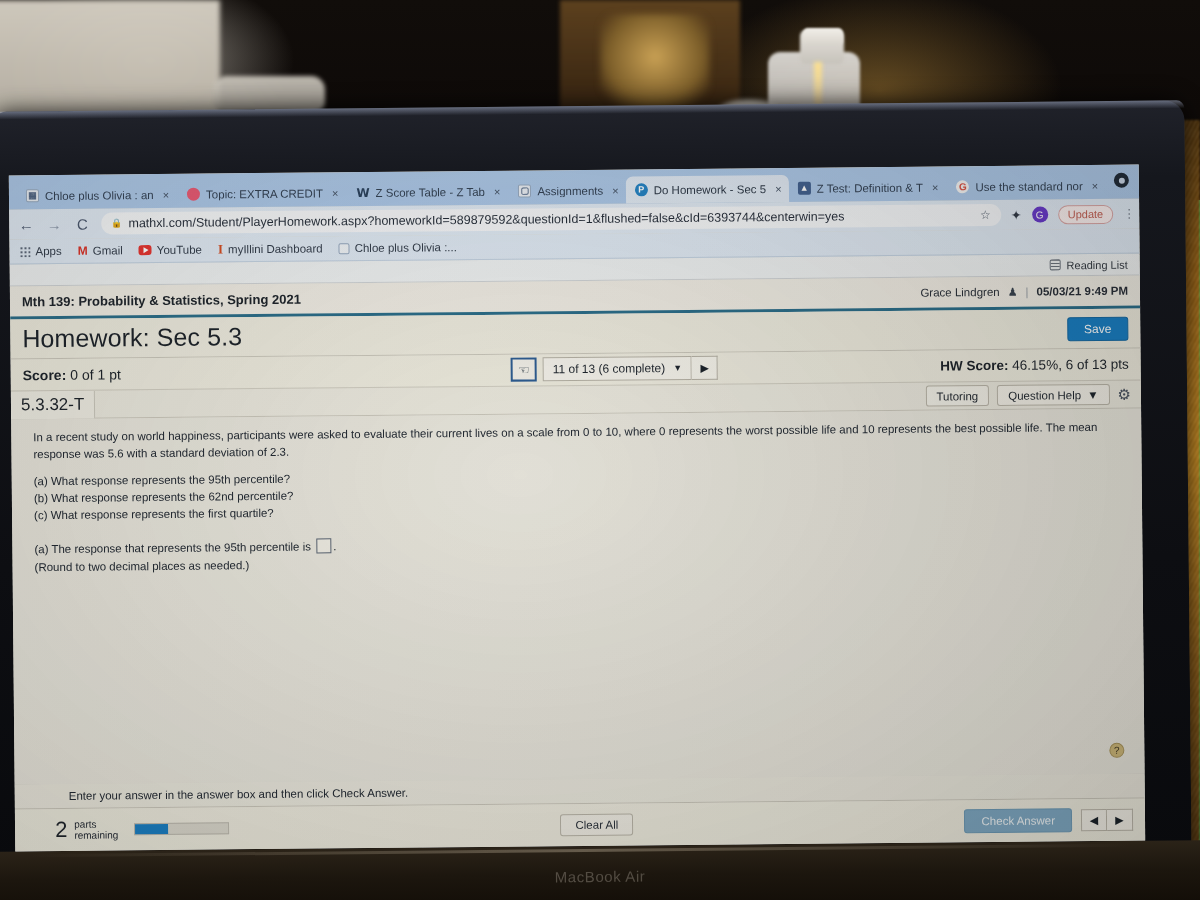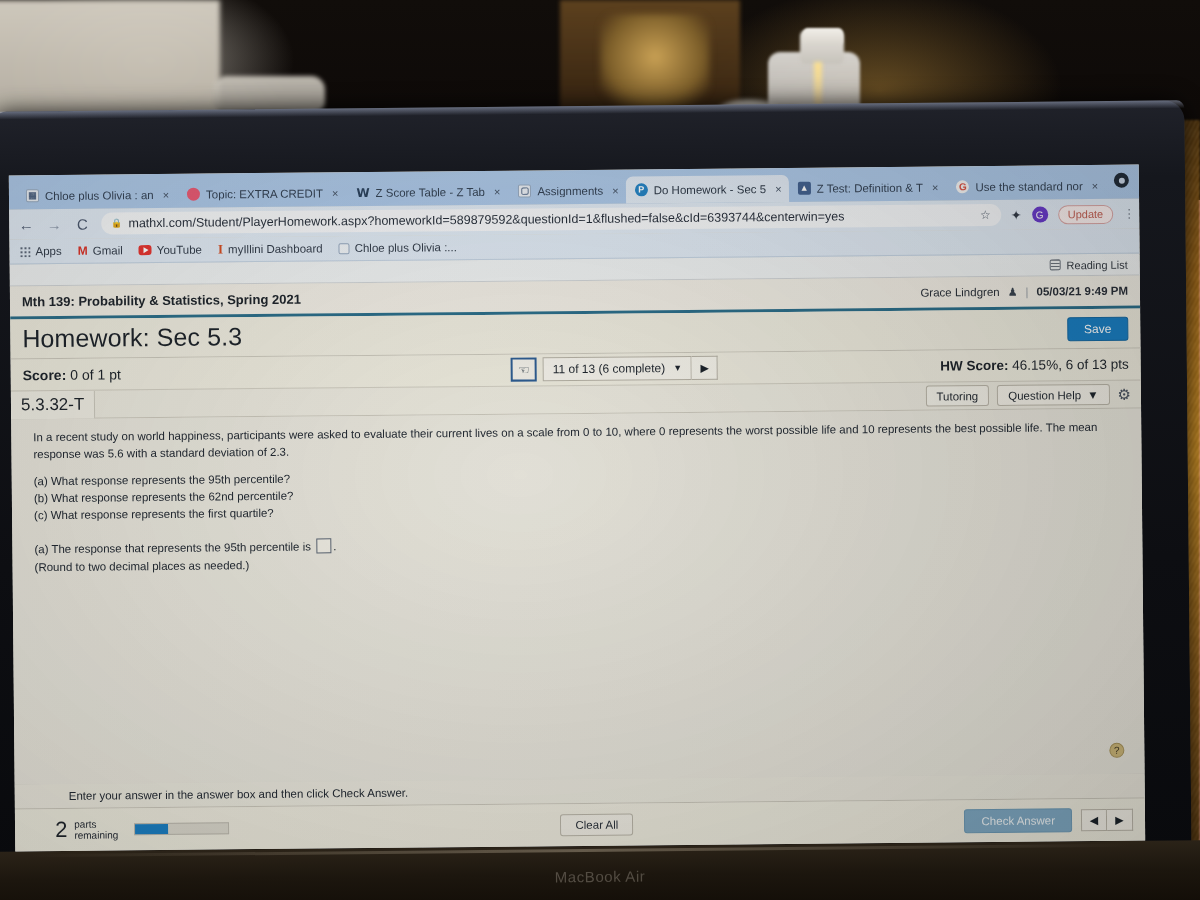--- a/index.html
+++ b/index.html
@@ -7,21 +7,21 @@
     margin: 0; padding: 0;
     width: 1200px; height: 900px;
     overflow: hidden;
     font-family: "Liberation Sans", sans-serif;
   }
 
   
   #scene {
     position: relative;
     width: 1200px; height: 900px;
-    background: #fca5a5;
+    background: #22c55e;
     overflow: hidden;
   }
 
   
   #room-bg {
     position: absolute; left: 0; top: 0; width: 1200px; height: 200px;
     background:
       radial-gradient(ellipse 260px 150px at 880px 90px, rgba(168,126,54,.55), rgba(60,38,14,0) 70%),
       radial-gradient(ellipse 200px 120px at 150px 60px, rgba(190,185,175,.75), rgba(60,55,50,0) 72%),
       linear-gradient(180deg, #110d0a 0%, #0e0a08 55%, #070504 100%);

